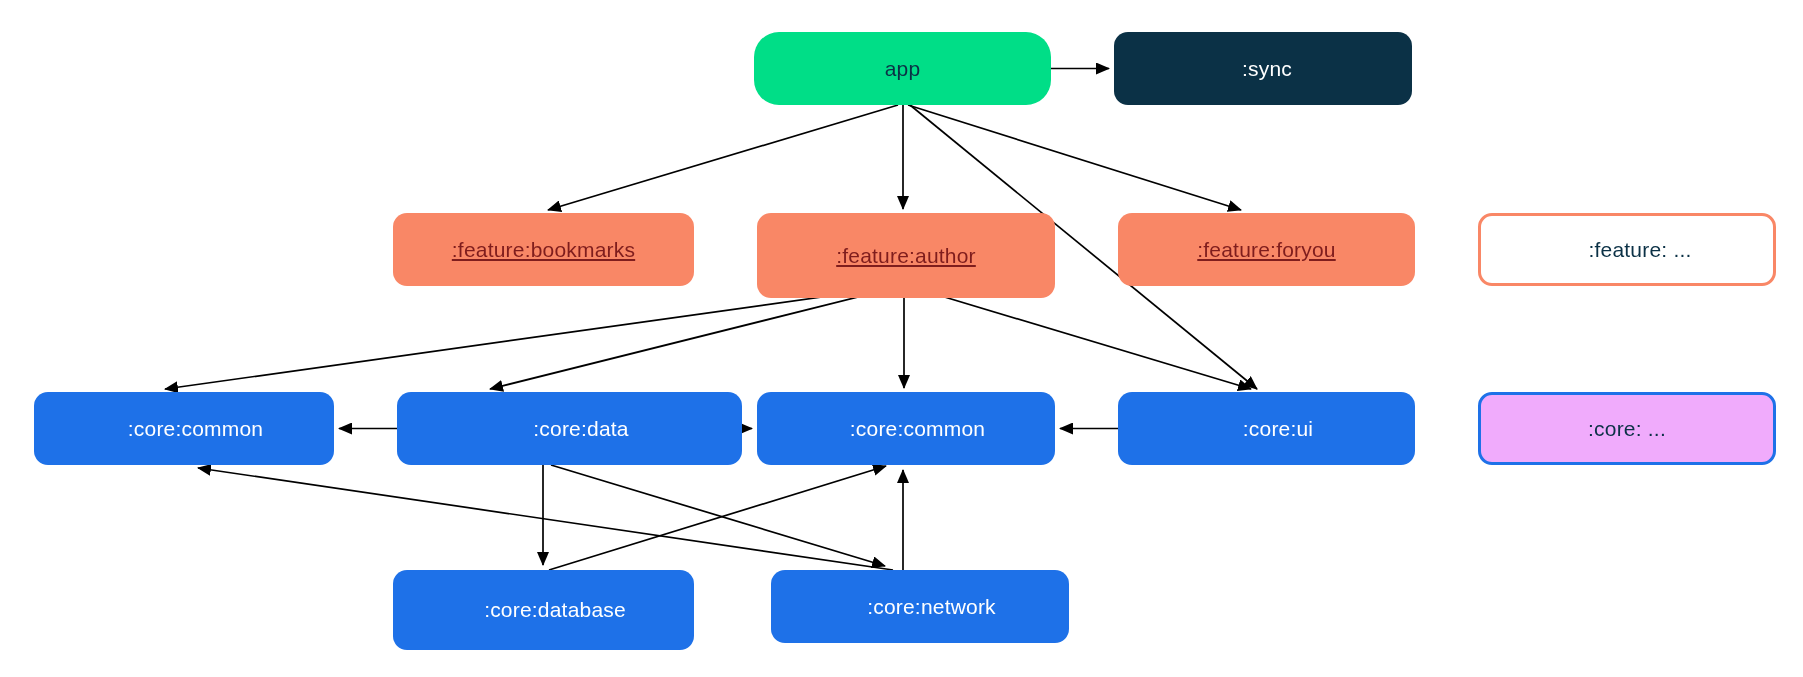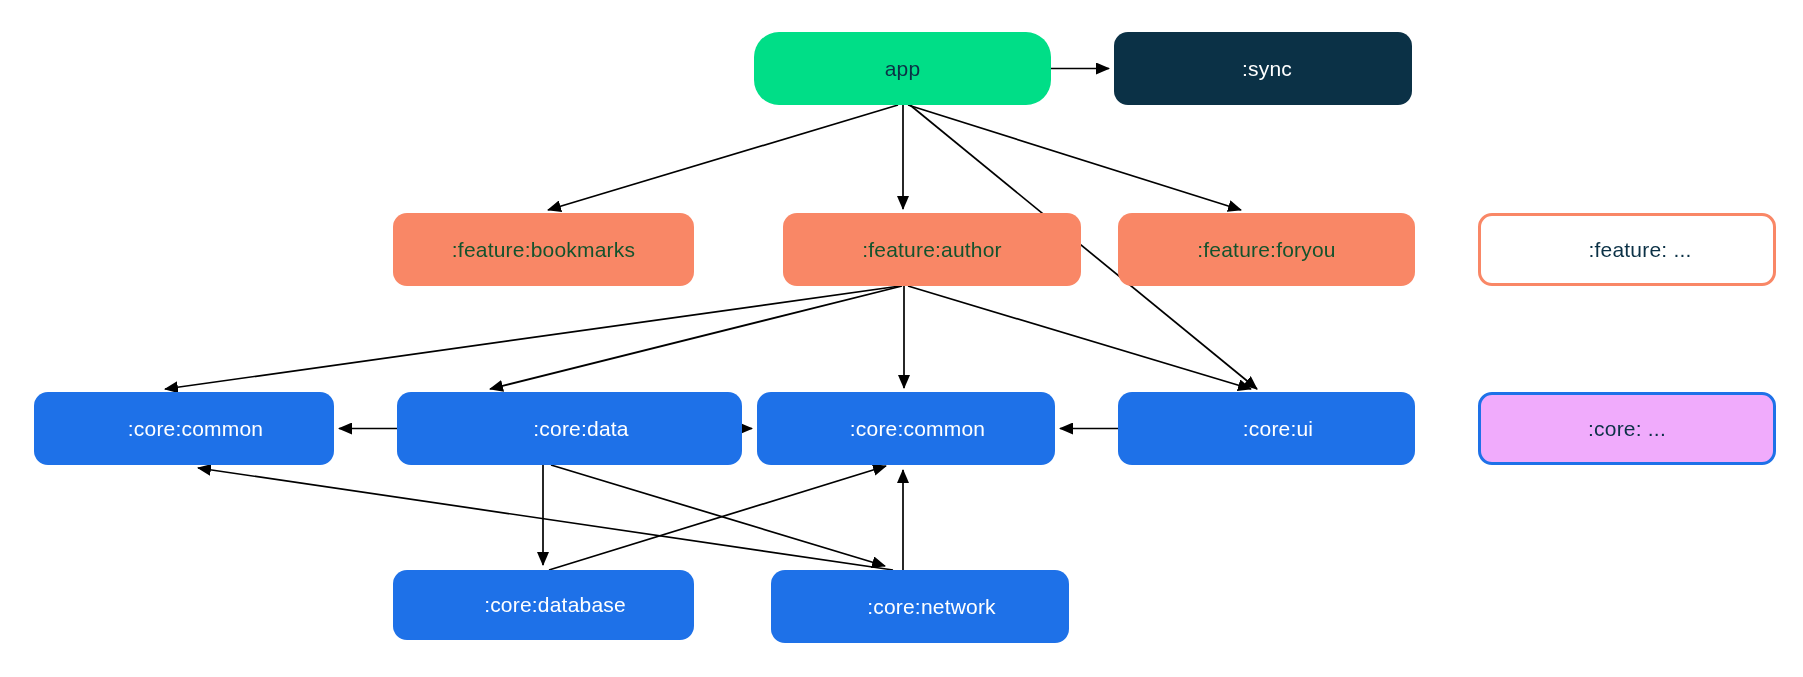--- a/index.html
+++ b/index.html
@@ -8,21 +8,21 @@
     font-family:"Liberation Sans",sans-serif;background:#ffffff;
   }
   svg.edges{position:absolute;left:0;top:0;width:1803px;height:677px;}
   .node{
     position:absolute;display:flex;align-items:center;justify-content:center;
     border-radius:14px;font-size:21px;letter-spacing:.2px;box-sizing:border-box;
     white-space:nowrap;
   }
   .style-app{background:var(--c-green);color:var(--c-navy);}
   .style-dark{background:var(--c-navy);color:#ffffff;}
-  .style-feature{background:var(--c-orange);color:#14532d;}
+  .style-feature{background:var(--c-orange);color:#7f1d1d;text-decoration:underline;}
   .style-core{background:var(--c-blue);color:#ffffff;padding-left:23px;}
   .style-feature-outline{background:#ffffff;border:3px solid var(--c-orange);color:var(--c-navy);padding-left:26px;}
   .style-core-outline{background:#f0abfc;border:3px solid var(--c-blue);color:var(--c-navy);}
 </style>
 </head>
 <body>
 
 <div class="canvas" style="--c-green: #00DE87; --c-navy: #0B3146; --c-orange: #F98766; --c-blue: #1E71E8;">
   <svg class="edges" id="edges-layer" viewBox="0 0 1803 677" xmlns="http://www.w3.org/2000/svg">
       <defs>
@@ -51,21 +51,21 @@
   <div id="nodes-layer">
       <div class="node style-app" style="left: 754px; top: 32px; width: 297px; height: 73px; border-radius: 25px;">
         <span>app</span>
       </div>
       <div class="node style-dark" style="left: 1114px; top: 32px; width: 298px; height: 73px; padding-left: 8px;">
         <span>:sync</span>
       </div>
       <div class="node style-feature" style="left: 393px; top: 213px; width: 301px; height: 73px;">
         <span>:feature:bookmarks</span>
       </div>
-      <div class="node style-feature" style="left: 757px; top: 213px; width: 298px; height: 73px; margin-left: 26px;">
+      <div class="node style-feature" style="left: 757px; top: 213px; width: 298px; height: 85px;">
         <span>:feature:author</span>
       </div>
       <div class="node style-feature" style="left: 1118px; top: 213px; width: 297px; height: 73px; justify-content: center;">
         <span>:feature:foryou</span>
       </div>
       <div class="node style-feature-outline" style="left: 1478px; top: 213px; width: 298px; height: 73px;">
         <span>:feature: ...</span>
       </div>
       <div class="node style-core" style="left: 34px; top: 392px; width: 300px; height: 73px;">
         <span>:core:common</span>
@@ -75,20 +75,20 @@
       </div>
       <div class="node style-core" style="left: 757px; top: 392px; width: 298px; height: 73px;">
         <span>:core:common</span>
       </div>
       <div class="node style-core" style="left: 1118px; top: 392px; width: 297px; height: 73px;">
         <span>:core:ui</span>
       </div>
       <div class="node style-core-outline" style="left: 1478px; top: 392px; width: 298px; height: 73px;">
         <span>:core: ...</span>
       </div>
-      <div class="node style-core" style="left: 393px; top: 570px; width: 301px; height: 70px;">
+      <div class="node style-core" style="left: 393px; top: 570px; width: 301px; height: 80px;">
         <span>:core:database</span>
       </div>
       <div class="node style-core" style="left: 771px; top: 570px; width: 298px; height: 73px;">
         <span>:core:network</span>
       </div>
     </div>
 </div>
 
 </body></html>

